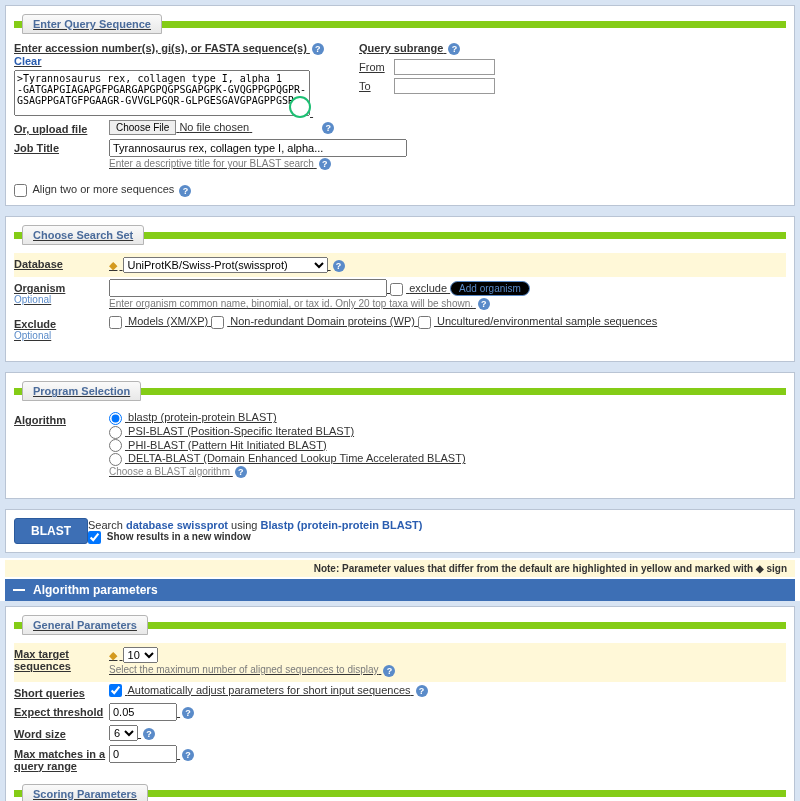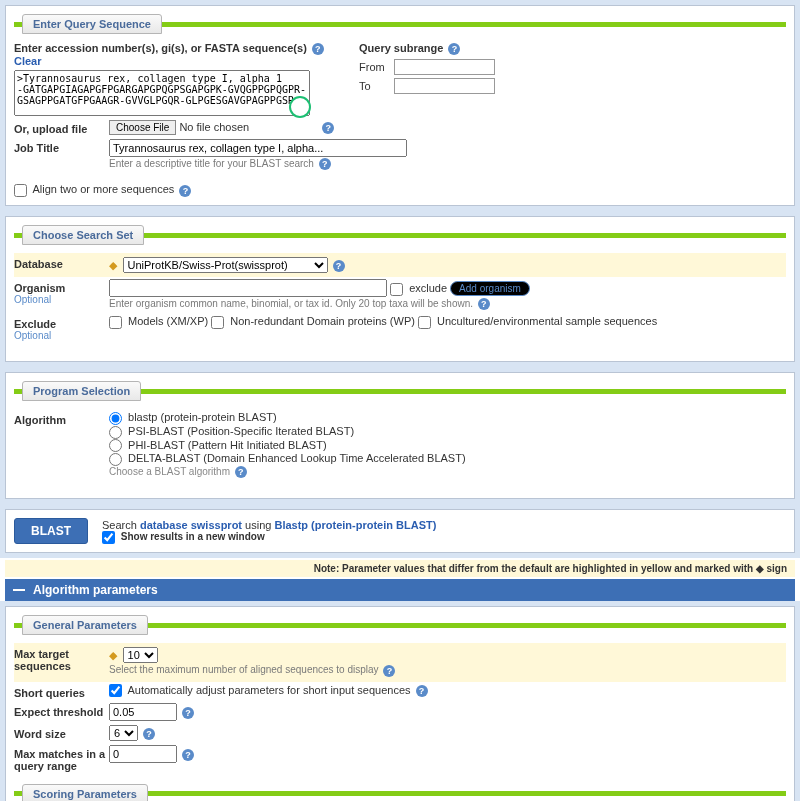--- a/index.html
+++ b/index.html
@@ -1,17 +1,17 @@
 <!DOCTYPE html>
 <html><head>
 <meta charset="utf-8">
 <style>
 body{font-family:Arial,Helvetica,sans-serif;font-size:11px;margin:0;background:#fff;color:#333;width:800px;}
 .framed{border:1px solid #b9c4d4;margin:3px 5px;background:#fff;padding:8px 8px 8px 8px;}
-fieldset.section{border:none;border-top:5px solid #84cc16;margin:0 0 10px 0;padding:8px 0 0 0;position:relative;}
+fieldset.section{border:none;border-top:7px solid #84cc16;margin:0 0 10px 0;padding:8px 0 0 0;position:relative;text-decoration:underline;}
 fieldset.section>legend{background:linear-gradient(#fafafa,#e8e8e8);border:1px solid #b5b5b5;border-radius:3px 3px 0 0;color:#4a6b9b;font-weight:bold;font-size:11px;padding:3px 10px;margin-left:8px;}
 .row{display:flex;align-items:flex-start;padding:2px 0;}
 .lbl{width:95px;flex:0 0 95px;font-size:11px;font-weight:bold;color:#333;padding-top:3px;}
 .lbl .opt{display:block;font-weight:normal;color:#5a8bc9;font-size:10px;}
 .ctrl{flex:1;}
 textarea.seq{width:290px;height:40px;font-family:monospace;font-size:10px;resize:none;}
 .subrange{margin-left:25px;display:inline-block;width:210px;}
 .subrange-title{font-size:11px;font-weight:bold;margin-bottom:4px;}
 .subrange-row{display:flex;align-items:center;margin:3px 0;}
 .subrange-row span{width:35px;}
@@ -135,21 +135,21 @@
   <div><label><input type="radio" name="alg" style=""> <span>PHI-BLAST (Pattern Hit Initiated BLAST)</span></label></div>
   <div><label><input type="radio" name="alg" style=""> <span>DELTA-BLAST (Domain Enhanced Lookup Time Accelerated BLAST)</span></label></div>
   <div class="hint-line"><span>Choose a BLAST algorithm</span> <span class="help-icon">?</span></div>
  </div>
 </div>
 </fieldset>
 </div>
   </div>
 
 <div class="blueband">
-    <div class="framed" style="display:flex;align-items:center;gap:14px;">
+    <div class="framed" style="display:flex;align-items:center;">
  <button class="blast-btn">BLAST</button>
  <div>
   <div class="searchline"><span>Search </span><b>database swissprot</b><span> using </span><b>Blastp (protein-protein BLAST)</b></div>
   <div style="font-size:10px;"><label><input type="checkbox" checked="" style=""> <span class="strong" style="font-weight:bold;">Show results in a new window</span></label></div>
  </div>
 </div>
   </div>
 
 <div class="note-bar"><b>Note: Parameter values that differ from the default are highlighted in yellow and marked with ◆ sign</b></div>
 

